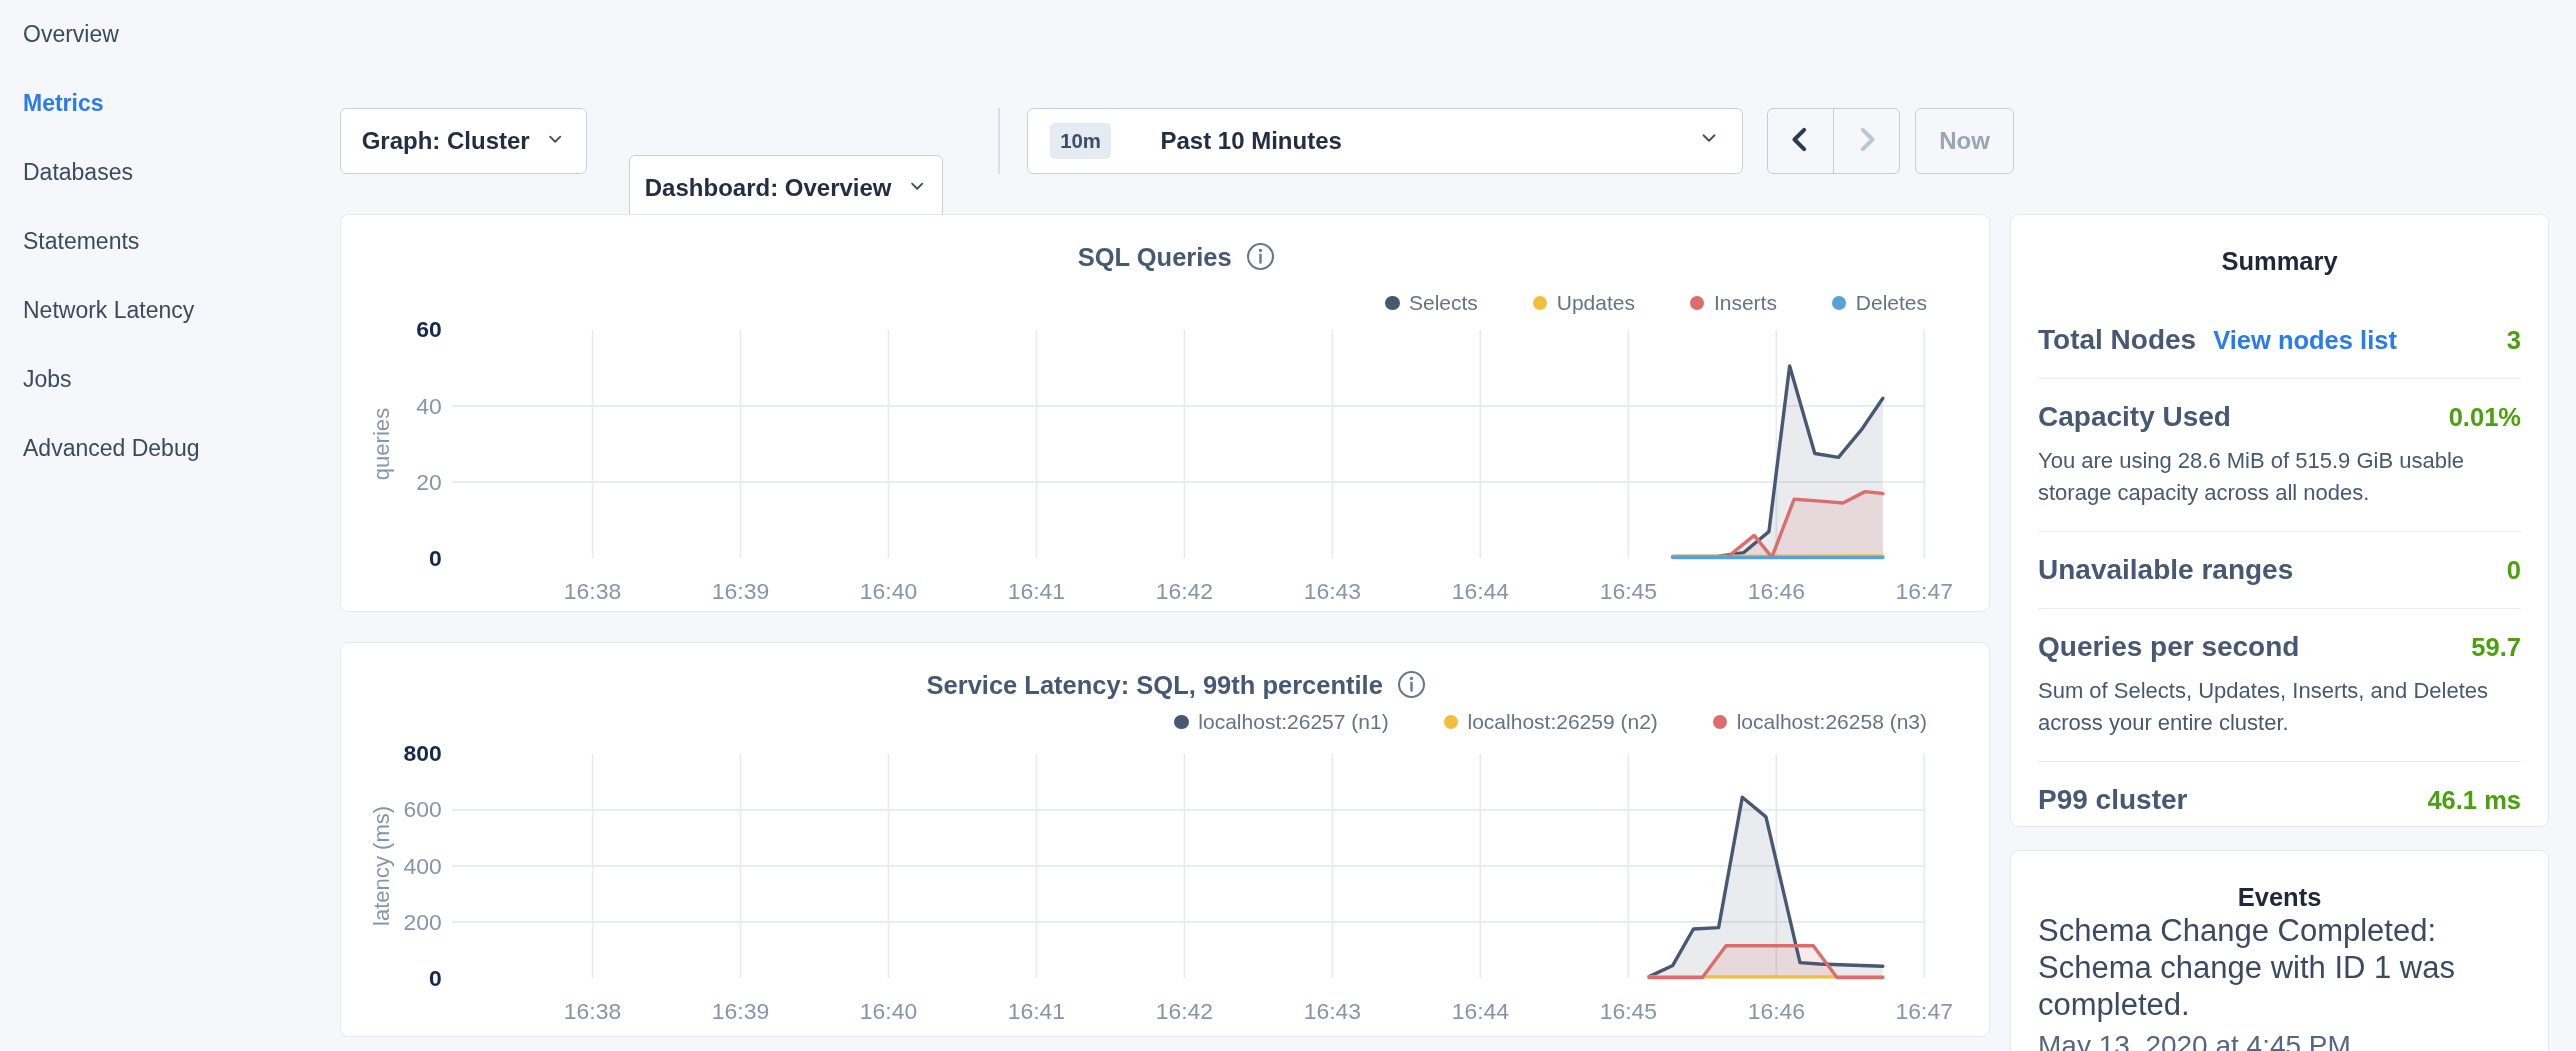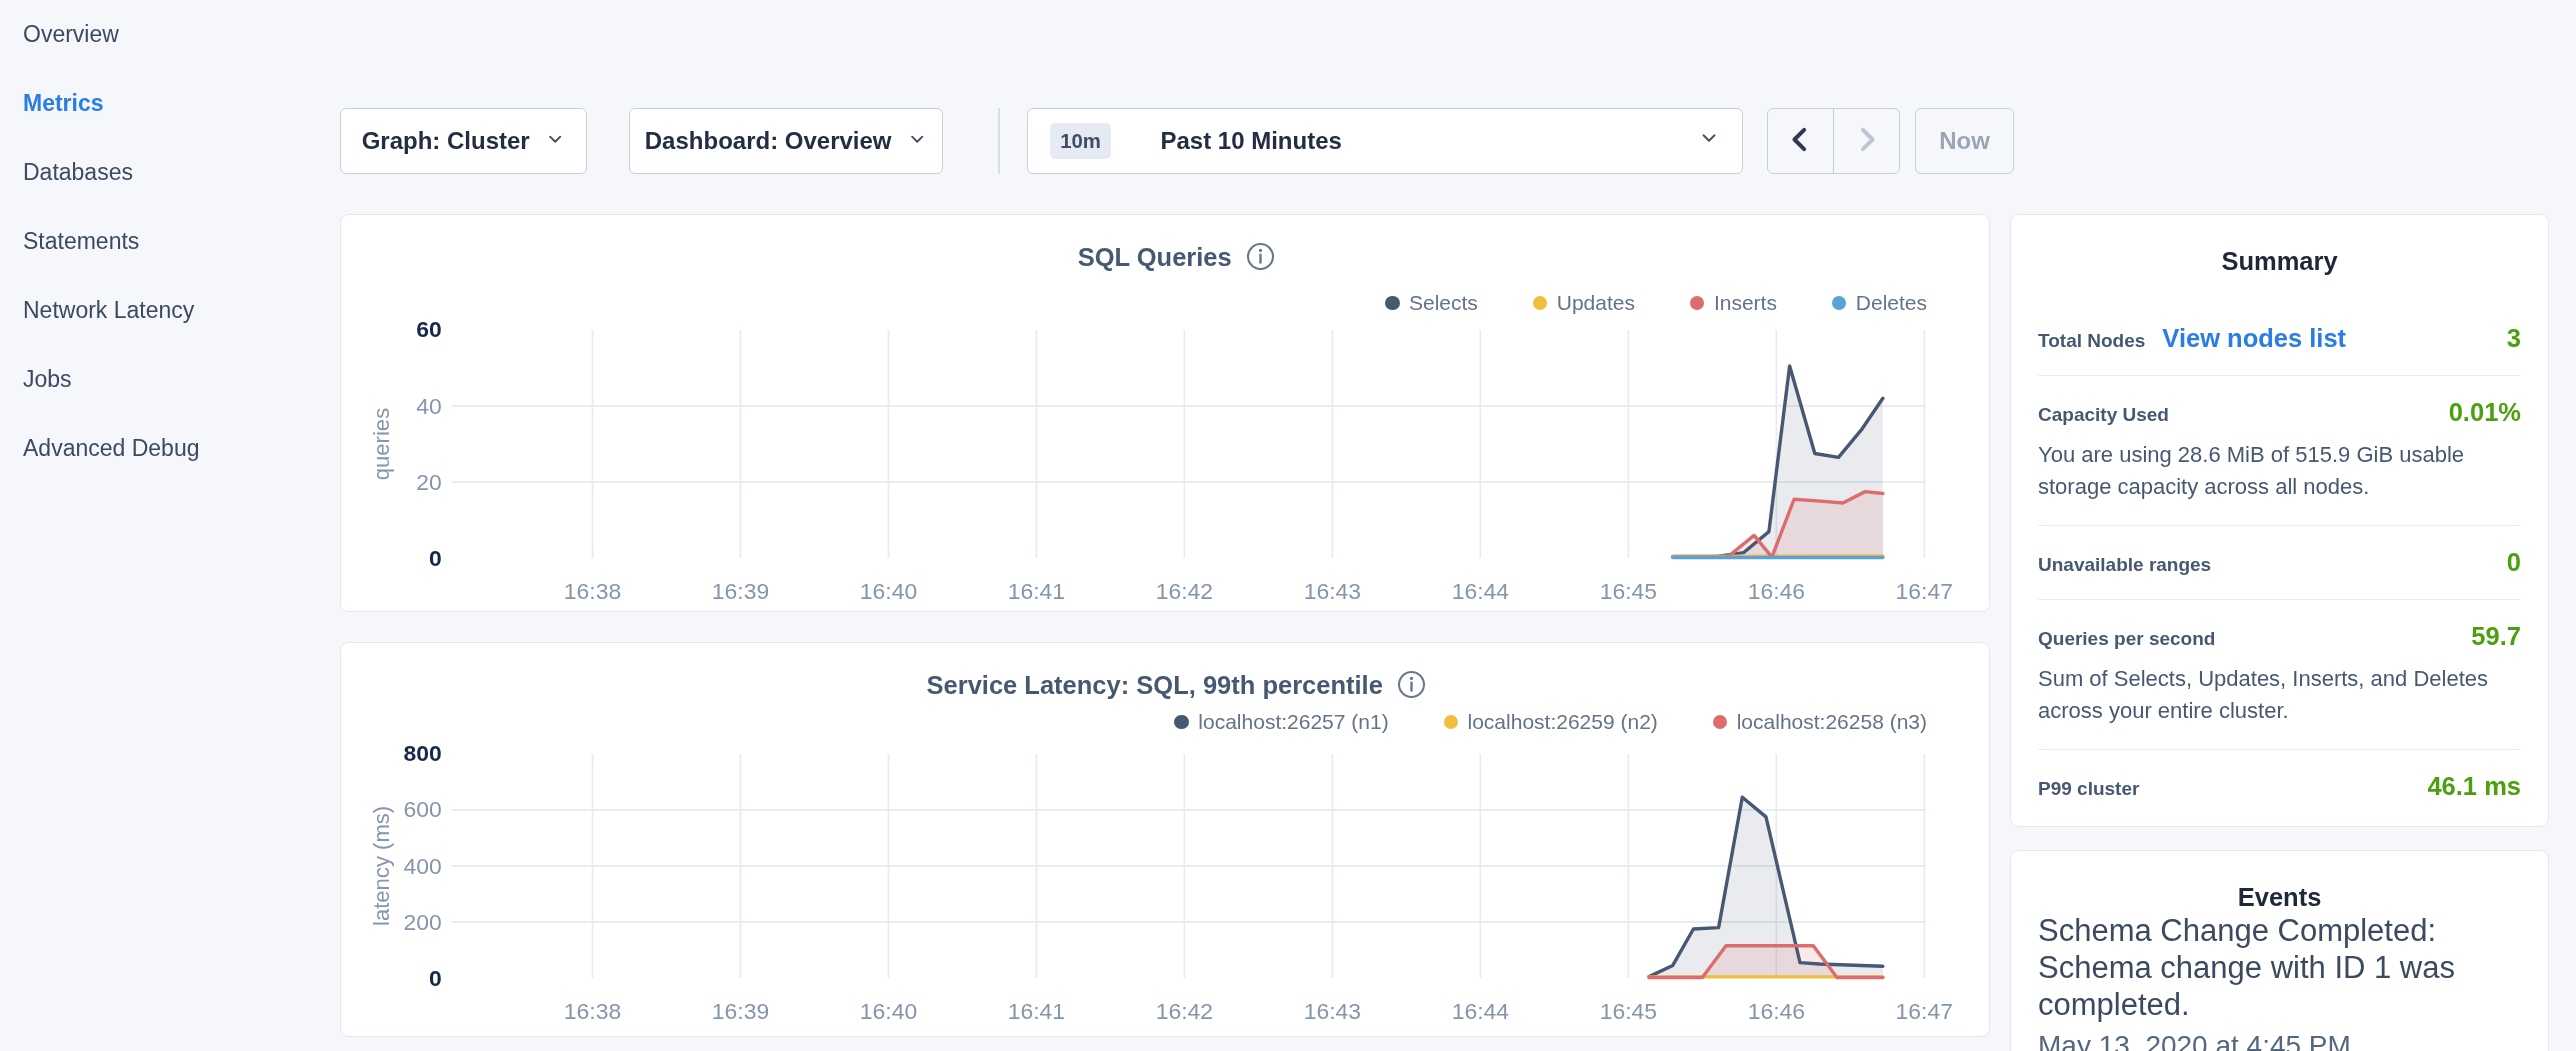--- a/index.html
+++ b/index.html
@@ -16,21 +16,21 @@
   
   .page-title { position:absolute; left:340px; top:13.6px; font-size:38px; font-weight:600; color:#1e2737; letter-spacing:0.2px; }
 
   
   .controls { position:absolute; left:0; top:108px; width:2576px; height:66px; }
   .btn { position:absolute; top:0; height:66px; background:#fff; border:1.7px solid #c7d1dc; border-radius:6px;
          display:flex; align-items:center; justify-content:center; gap:15.3px;
          font-size:24px; font-weight:700; color:#242e42; cursor:pointer; }
   .btn.ghost { background:transparent; }
   #graph-btn { left:340px; width:247px; }
-  #dashboard-btn { left:629px; width:314px; }
+  #dashboard-btn { left:629px; width:314px;margin-top:47px; }
   .v-divider { position:absolute; left:998px; top:0; width:1.7px; height:66px; background:#d9dfe8; }
   #time-btn { left:1027px; width:716px; justify-content:flex-start; padding:0 22px; }
   .time-badge { background:#e6ebf3; color:#3f4e63; font-size:20.4px; font-weight:700; border-radius:5.1px;
                 padding:6.8px 10.2px; margin-right:34px; }
   #time-btn .spacer { flex:1; }
   .arrow-group { position:absolute; left:1767px; top:0; width:133px; height:66px; border:1.7px solid #c5cdd9;
                  border-radius:6px; display:flex; background:transparent; }
   .arrow-btn { flex:1; display:flex; align-items:center; justify-content:center; cursor:pointer; }
   .arrow-btn + .arrow-btn { border-left:1.7px solid #c5cdd9; }
   #now-btn { left:1915px; width:99px; color:#9aa5b5; background:transparent; }
@@ -56,21 +56,21 @@
   svg .tick { font-family:"Liberation Sans", sans-serif; font-size:27px; fill:#8595ab; }
   svg .tick-strong { fill:#17294a; font-weight:700; }
   svg .unit { font-size:26px; }
 
   
   .side-title { margin-top:32px; text-align:center; font-size:25.5px; font-weight:700; color:#1f2838; }
   .summary-body { padding:25.5px 27px 0 27px; }
   .summary-row { padding:22px 0; border-bottom:1.7px solid #e9edf2; }
   .summary-row:last-child { border-bottom:none; }
   .summary-line { display:flex; align-items:baseline; }
-  .summary-label { font-size:19px; font-weight:700; color:#475872;text-align:right; }
+  .summary-label { font-size:28px; font-weight:700; color:#475872;text-align:right; }
   .summary-link { font-size:25.5px; font-weight:700; color:#2a7ce8; margin-left:17px; cursor:pointer; }
   .summary-value { margin-left:auto; font-size:25.5px; font-weight:700; color:#4aa00d; white-space:nowrap; }
   .summary-desc { margin-top:12px; font-size:22px; line-height:32px; color:#475872; }
 
   .events-body { padding:0 27px; }
   .event-message { font-size:31px; line-height:37px; color:#3b4a60; }
   .event-timestamp { margin-top:6.8px; font-size:28px; color:#55677f; }
 </style>
 </head>
 <body>

